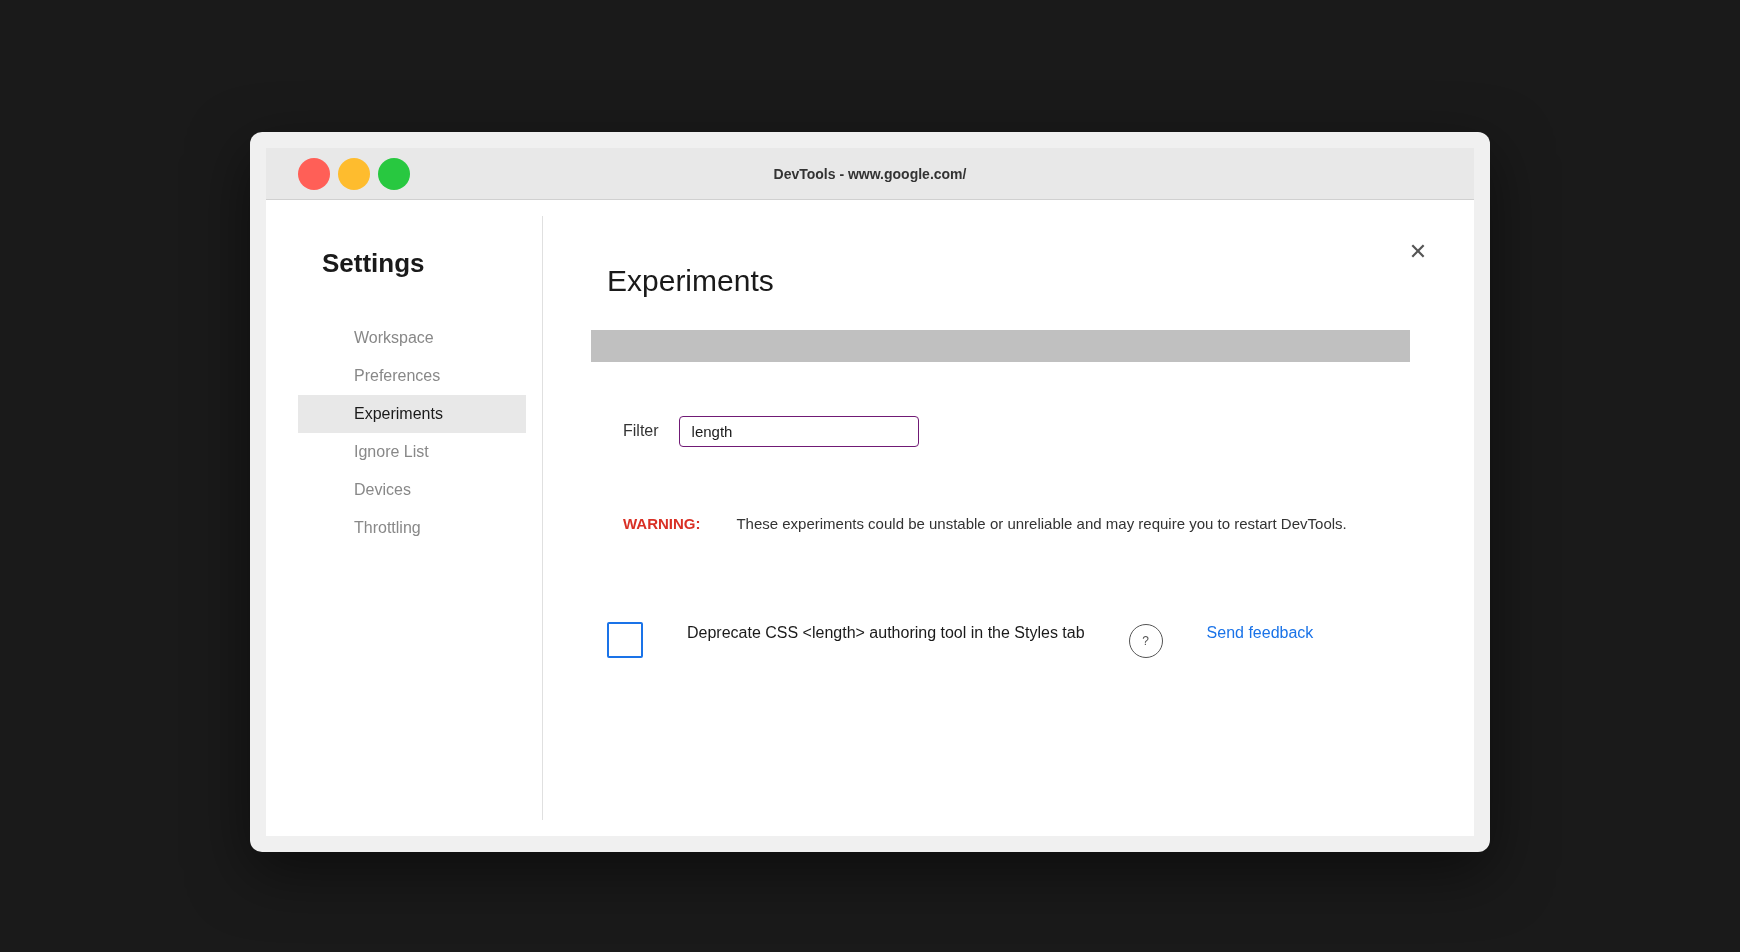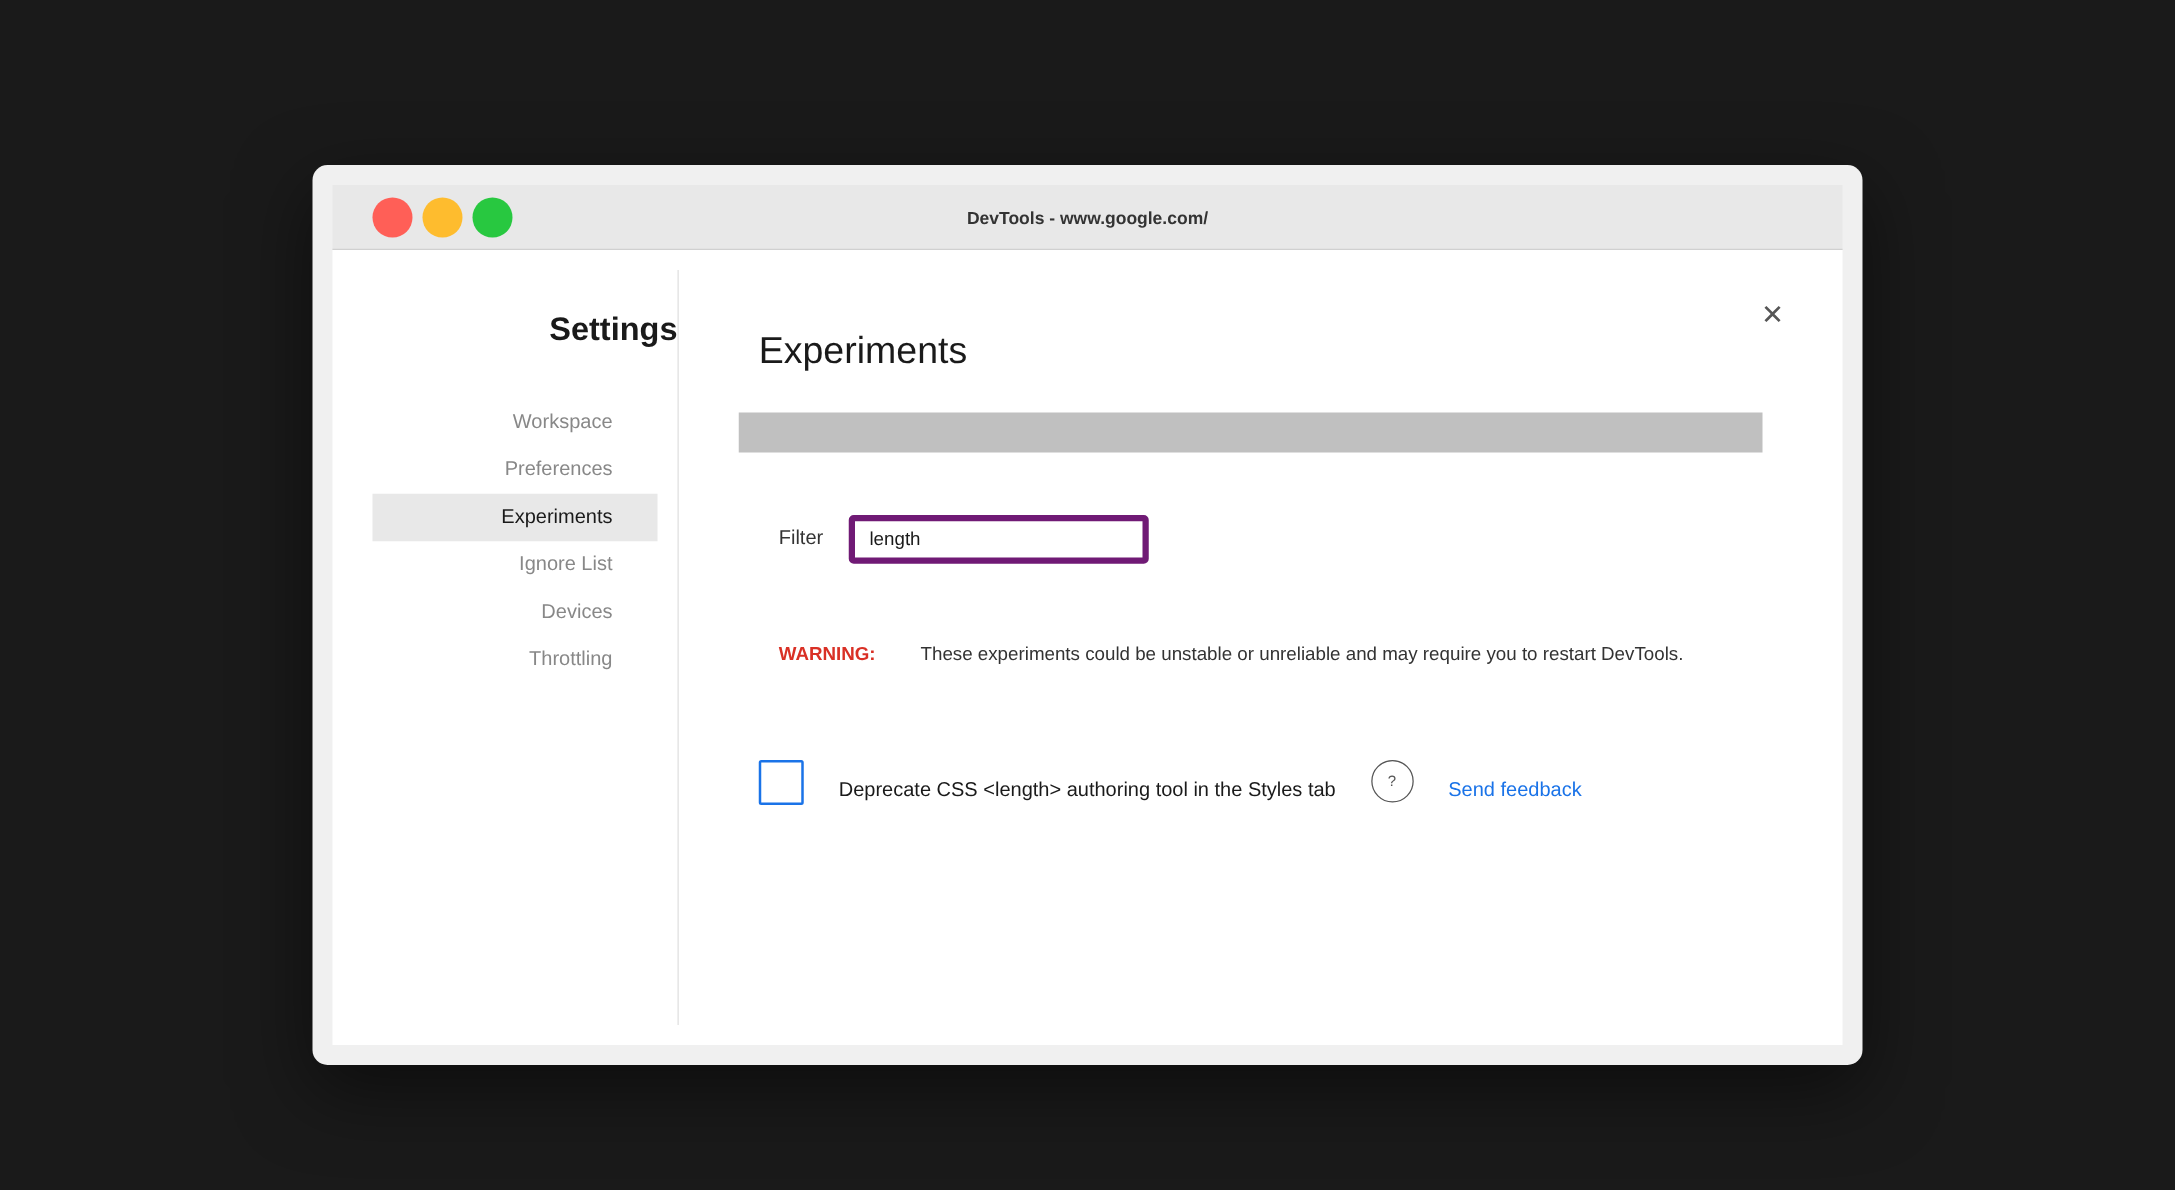--- a/index.html
+++ b/index.html
@@ -63,21 +63,20 @@
       display: flex;
       flex: 1;
       background: white;
     }
 
     .sidebar {
       width: 260px;
       background: white;
       padding: 32px 0 20px 0;
       flex-shrink: 0;
-      text-align: right;
     }
 
     .sidebar-title {
       font-size: 26px;
       font-weight: 700;
       color: #1a1a1a;
       padding: 0 0 24px 40px;
     }
 
     .sidebar-nav {
@@ -140,21 +139,21 @@
       gap: 4px;
       margin-bottom: 24px;
     }
 
     .filter-label {
       font-size: 16px;
       color: #333;
     }
 
     .filter-input {
-      border: 5px solid #701a75;
+      border: 1px solid #701a75;
       border-radius: 4px;
       padding: 6px 12px;
       font-size: 15px;
       width: 240px;
       outline: none;
       color: #1a1a1a;
     }
 
     .warning-text {
       font-size: 15px;
@@ -163,22 +162,22 @@
       margin-bottom: 40px;
     }
 
     .warning-label {
       color: #d93025;
       font-weight: 600;
     }
 
     .experiment-row {
       display: flex;
-      align-items: flex-start;
-      gap: 12px;
+      align-items: flex-end;
+      gap: 28px;
       font-size: 16px;
       color: #1a1a1a;
     }
 
     .experiment-checkbox {
       width: 18px;
       height: 18px;
       border: 2px solid #1a73e8;
       border-radius: 2px;
       background: white;

